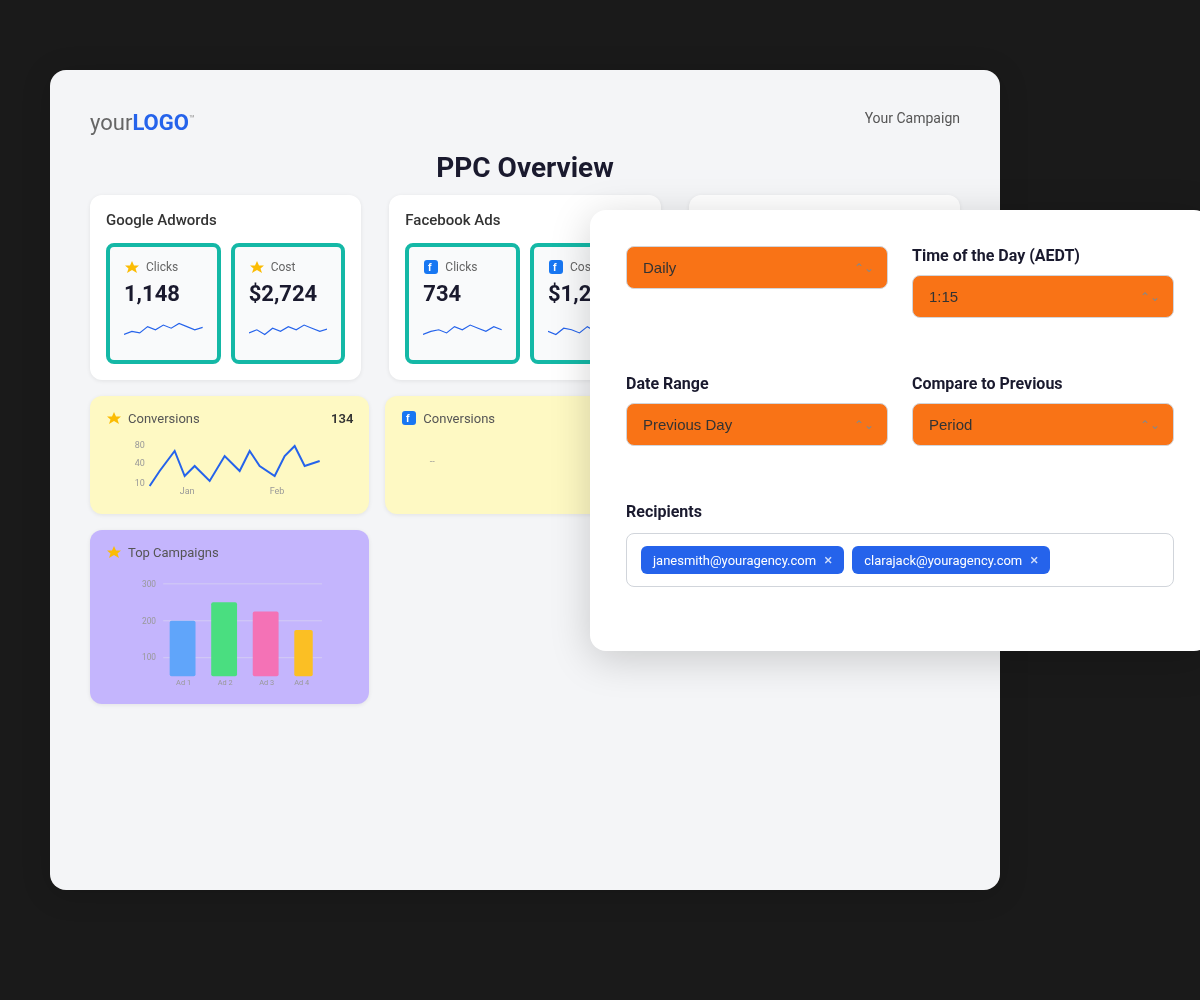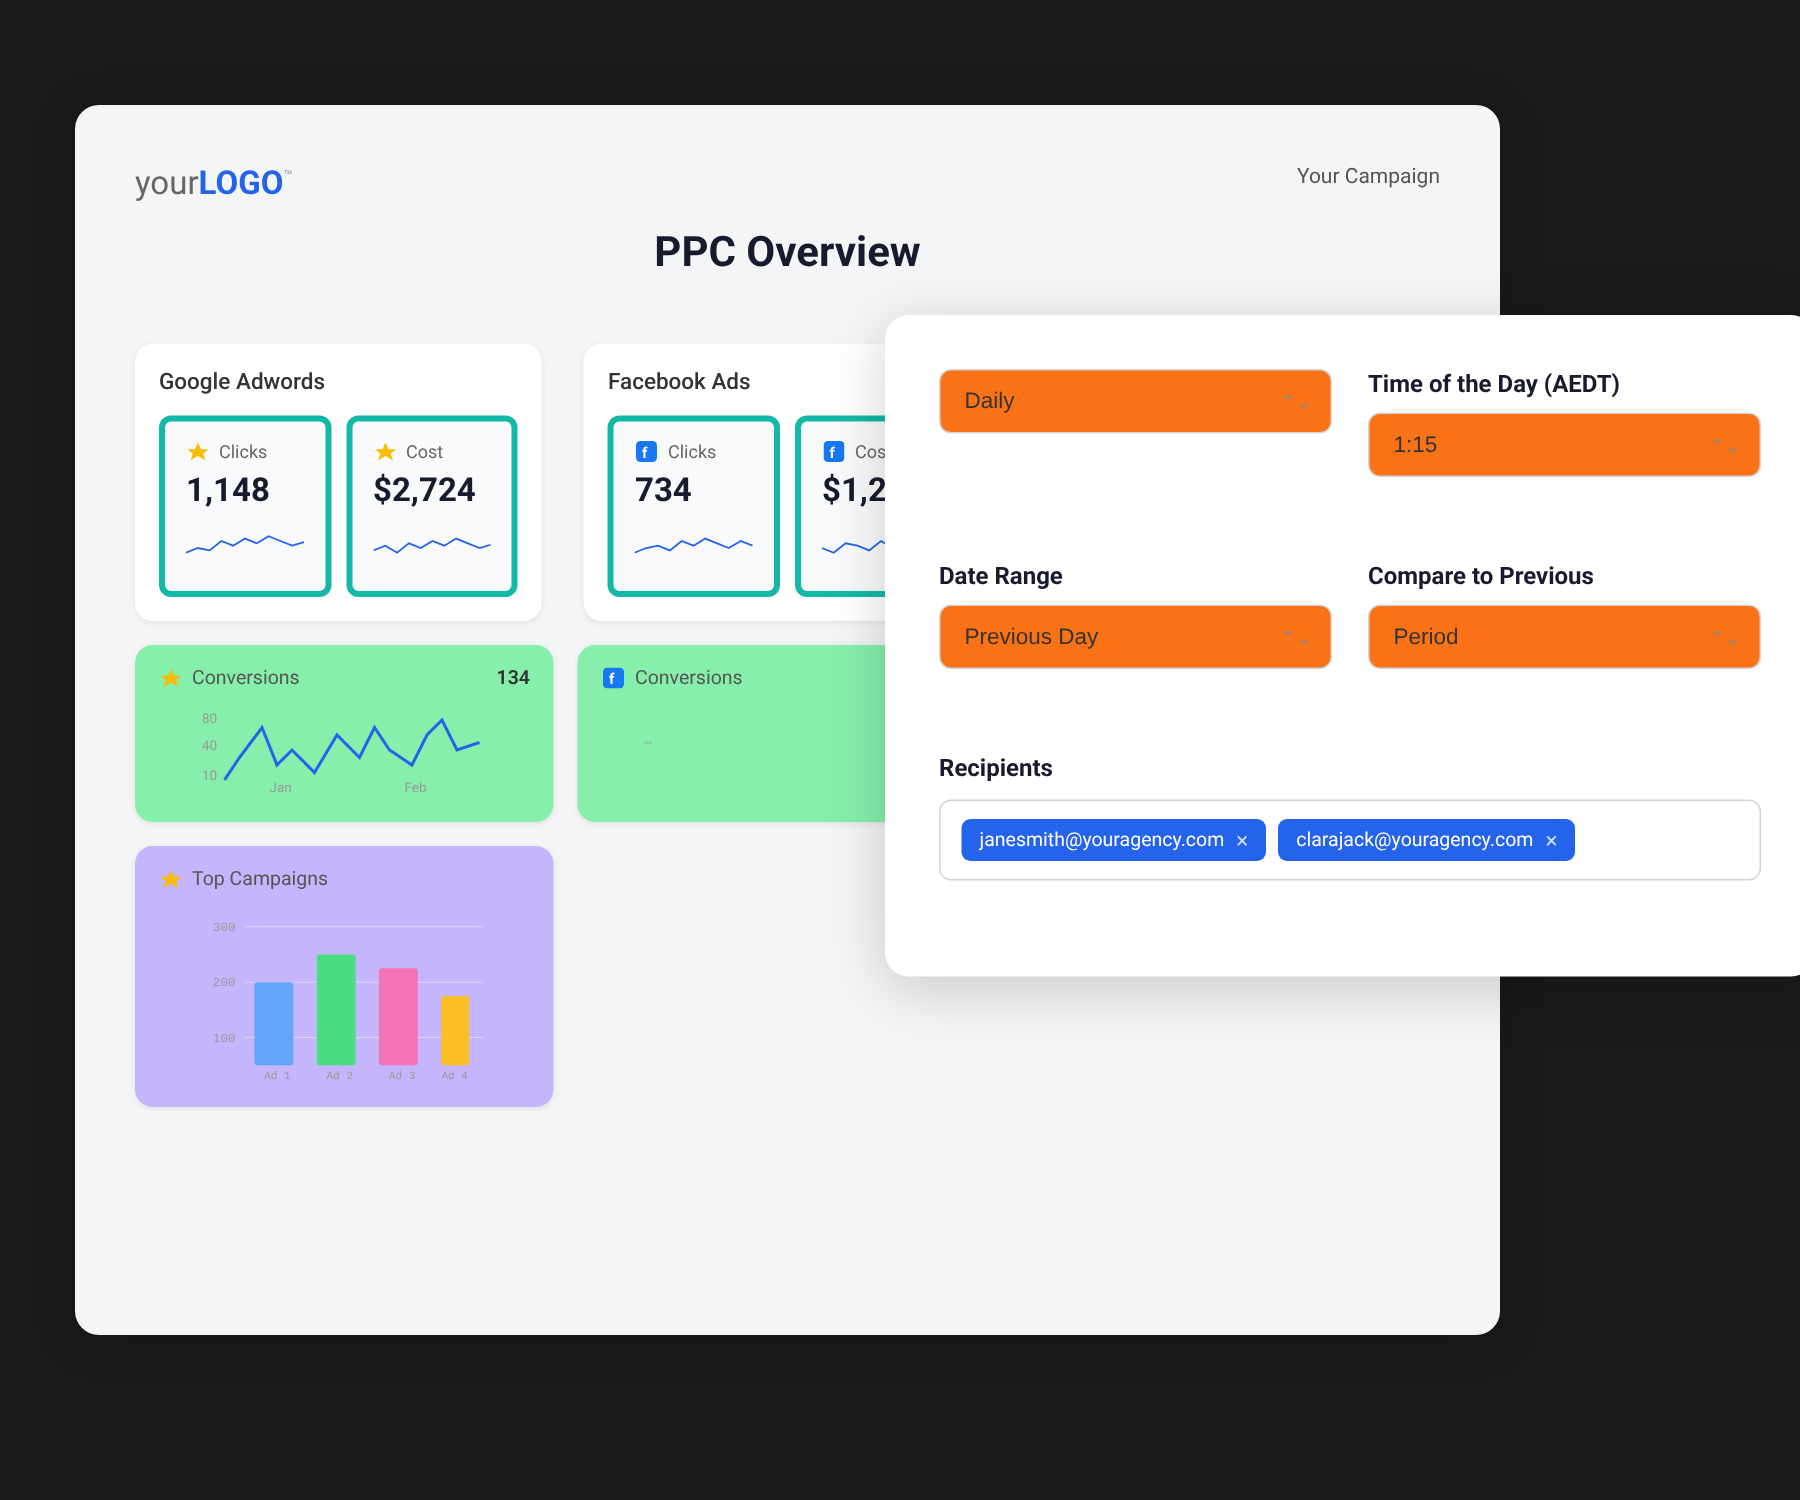--- a/index.html
+++ b/index.html
@@ -54,21 +54,21 @@
     }
     .campaign-label {
       font-size: 14px;
       color: #555;
     }
     .page-title {
       text-align: center;
       font-size: 28px;
       font-weight: 700;
       color: #1a1a2e;
-      margin-bottom: 45px;
+      margin-bottom: 11px;
     }
     
     .platforms-grid {
       display: grid;
       grid-template-columns: 1fr 1fr 1fr;
       gap: 28px;
       margin-bottom: 16px;
     }
     .platform-section {
       background: #fff;
@@ -122,21 +122,21 @@
       height: 30px;
     }
     
     .conversions-grid {
       display: grid;
       grid-template-columns: 1fr 1fr 1fr;
       gap: 16px;
       margin-bottom: 16px;
     }
     .conversion-card {
-      background: #86efac;
+      background: #fef9c3;
       border-radius: 12px;
       padding: 14px 16px;
       box-shadow: 0 1px 4px rgba(0,0,0,0.08);
     }
     .conversion-header {
       display: flex;
       justify-content: space-between;
       align-items: center;
       margin-bottom: 10px;
     }
@@ -173,21 +173,20 @@
       display: flex;
       align-items: center;
       gap: 6px;
       font-size: 13px;
       color: #555;
       margin-bottom: 10px;
     }
     .bar-chart-area {
       position: relative;
       height: 120px;
-      font-family: Liberation Mono, monospace;
     }
     .bar-chart-svg {
       width: 100%;
       height: 100%;
     }
 
     
     .modal-overlay {
       position: absolute;
       top: 160px;

